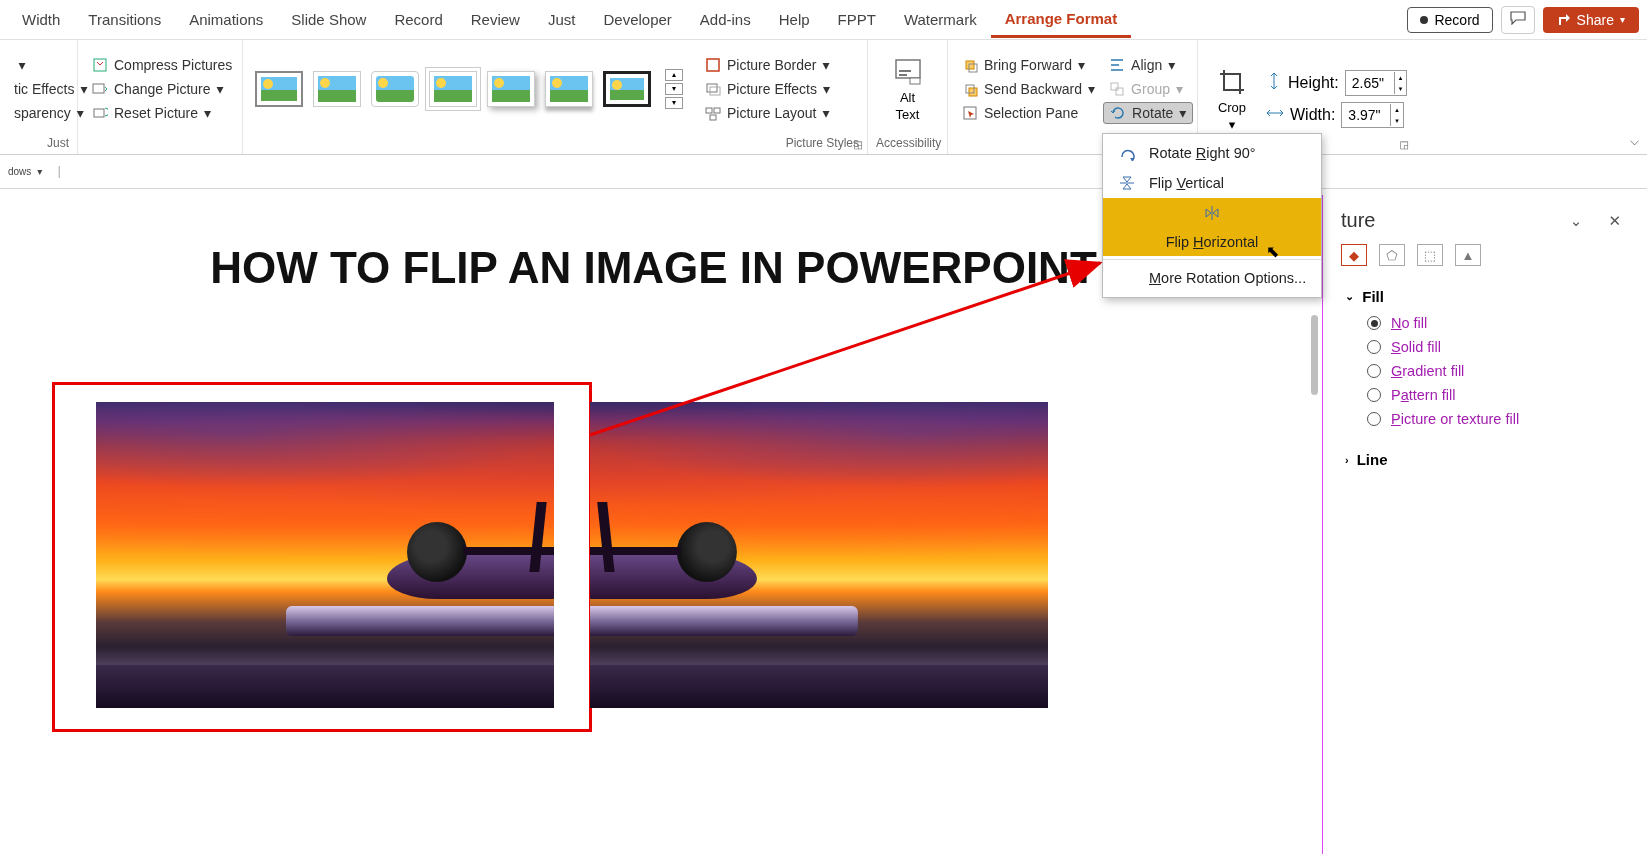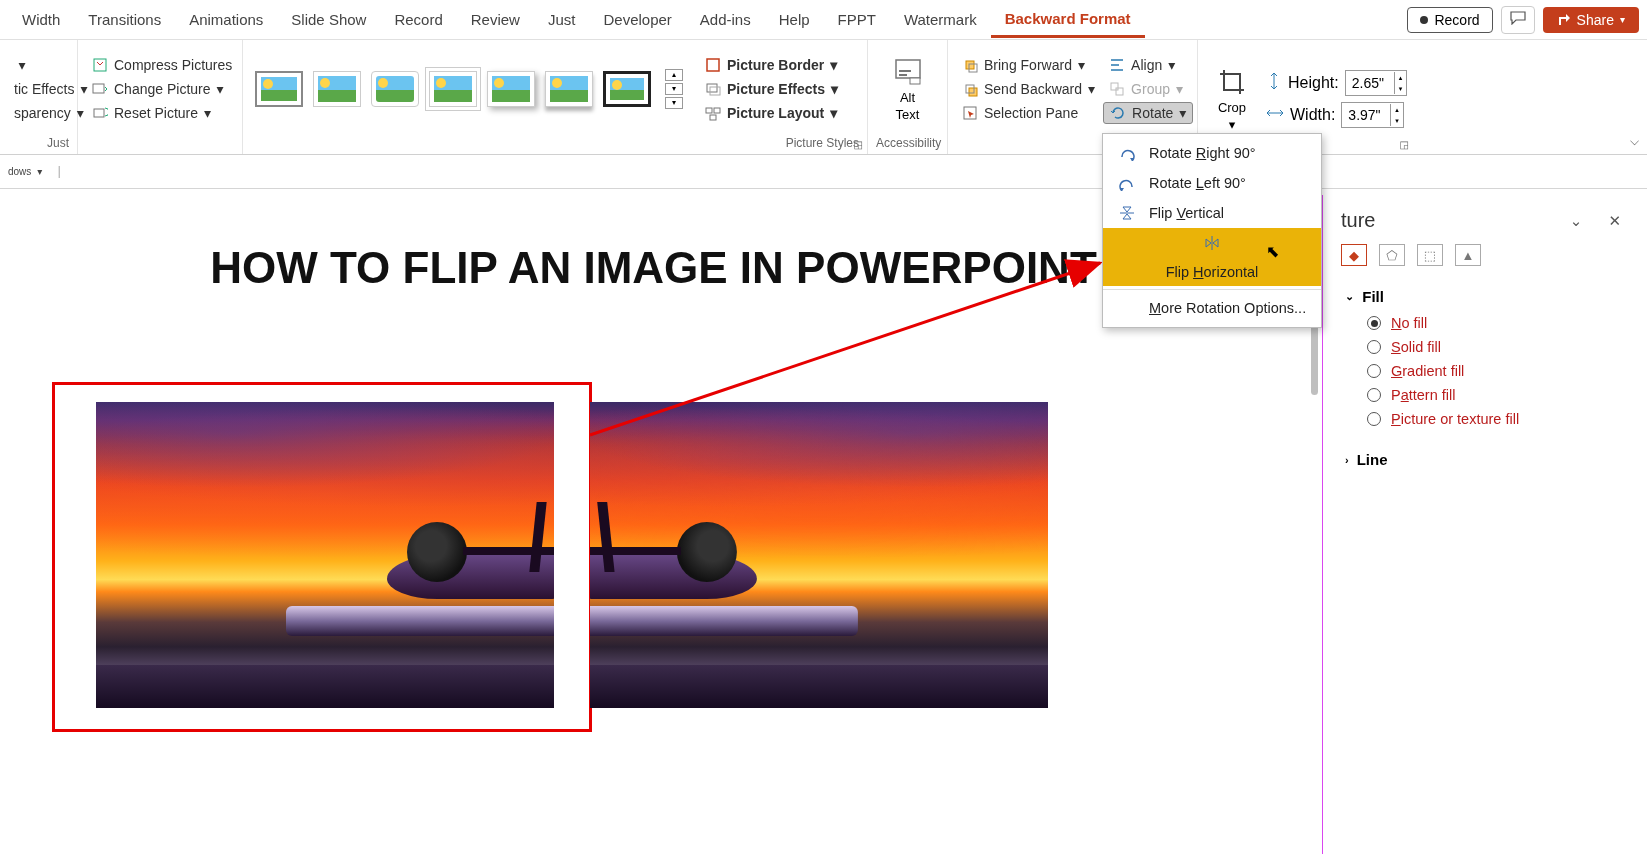--- a/index.html
+++ b/index.html
@@ -89,21 +89,21 @@
 
 .side-panel { position: absolute; right: 0; top: 195px; width: 325px; bottom: 0; border-left: 1px solid #d946ef; background: #fff; }
 .side-head { display: flex; align-items: center; padding: 14px 18px 8px 18px; gap: 10px; }
 .side-head .ttl { font-size: 20px; color: #333; flex: 1; }
 .side-head .chev, .side-head .close { font-size: 15px; color: #555; cursor: pointer; padding: 0 8px; }
 .side-toolbar { display: flex; gap: 12px; padding: 4px 18px 10px 18px; align-items: center; color: #777; }
 .side-toolbar .tbtn { width: 26px; height: 22px; border: 1px solid #aaa; display: inline-flex; align-items: center; justify-content: center; font-size: 13px; }
 .side-section { padding: 6px 22px; }
 .side-sec-title { display: flex; align-items: center; gap: 8px; font-weight: 700; font-size: 15px; padding: 6px 0; cursor: pointer; }
 .side-sec-title .caret { font-size: 11px; }
-.radio-row { display: flex; align-items: center; gap: 10px; padding: 4px 0 4px 22px; font-size: 14.5px; color: #b91c1c; }
+.radio-row { display: flex; align-items: center; gap: 10px; padding: 4px 0 4px 22px; font-size: 14.5px; color: #a21caf; }
 .radio { width: 14px; height: 14px; border: 1.5px solid #555; border-radius: 50%; display: inline-flex; align-items: center; justify-content: center; }
 .radio.on::after { content: ''; width: 7px; height: 7px; border-radius: 50%; background: #333; }
 .side-scroll { position: absolute; left: -12px; top: 120px; width: 7px; height: 80px; background: #bfbfbf; border-radius: 4px; }
 .side-line { padding: 8px 22px; }
 .u { text-decoration: underline; }
 </style>
 </head>
 <body>
 
 <div class="tabs">
@@ -112,21 +112,21 @@
   <div class="tab">Animations</div>
   <div class="tab">Slide Show</div>
   <div class="tab">Record</div>
   <div class="tab">Review</div>
   <div class="tab">Just</div>
   <div class="tab">Developer</div>
   <div class="tab">Add-ins</div>
   <div class="tab">Help</div>
   <div class="tab">FPPT</div>
   <div class="tab">Watermark</div>
-  <div class="tab active">Backward Format</div>
+  <div class="tab active">Arrange Format</div>
   <div class="tabs-right">
     <div class="record-btn">
         <span class="record-dot"></span>
         <span>Record</span>
       </div>
     <div class="comment-btn"><svg width="16" height="14" viewBox="0 0 16 14">
           <path d="M1 1h14v8H6l-4 4V9H1z" fill="none" stroke="#555" stroke-width="1.2"></path>
         </svg></div>
     <div class="share-btn">
         <svg width="14" height="14" viewBox="0 0 14 14">
@@ -226,21 +226,21 @@
         <div class="style-thumb" style="border:3px solid #222">
             <div class="inner"></div>
             <div class="sun"></div>
           </div>
         <div class="gallery-more">
             <span>▴</span>
             <span>▾</span>
             <span>▾</span>
           </div>
       </div>
-      <div class="ribbon-col" style="margin-left:10px;font-weight:bold;">
+      <div class="ribbon-col" style="margin-left:10px;">
         <div class="ribbon-item">
             <span class="icn">
               <svg width="16" height="16">
                 <rect x="2" y="2" width="12" height="12" fill="none" stroke="#c43e1c" stroke-width="1.5"></rect>
               </svg>
             </span>
             <span>Picture Border</span> 
             <span>▾</span>
           </div>
         <div class="ribbon-item">
@@ -410,29 +410,20 @@
         <svg width="18" height="16">
           <path d="M4 12a6 6 0 1 1 10 4" fill="none" stroke="#3a6db0" stroke-width="1.5"></path>
           <path d="M14 16l2-3-4 0z" fill="#3a6db0"></path>
         </svg>
       </span>
       <span>Rotate <span class="u">R</span>ight 90°</span>
     </div>
   <div class="mi">
       <span class="micn">
         <svg width="18" height="16">
-          <path d="M14 12a6 6 0 1 0-10 4" fill="none" stroke="#3a6db0" stroke-width="1.5"></path>
-          <path d="M4 16l-2-3 4 0z" fill="#3a6db0"></path>
-        </svg>
-      </span>
-      <span>Rotate <span class="u">L</span>eft 90°</span>
-    </div>
-  <div class="mi">
-      <span class="micn">
-        <svg width="18" height="16">
           <path d="M2 8h14M5 2l4 5 4-5z M5 14l4-5 4 5z" fill="none" stroke="#3a6db0"></path>
         </svg>
       </span>
       <span>Flip <span class="u">V</span>ertical</span>
     </div>
   <div class="mi hl">
       <span class="micn">
         <svg width="18" height="16">
           <path d="M9 1v14M3 4l5 4-5 4z M15 4l-5 4 5 4z" fill="none" stroke="#3a6db0"></path>
         </svg>

